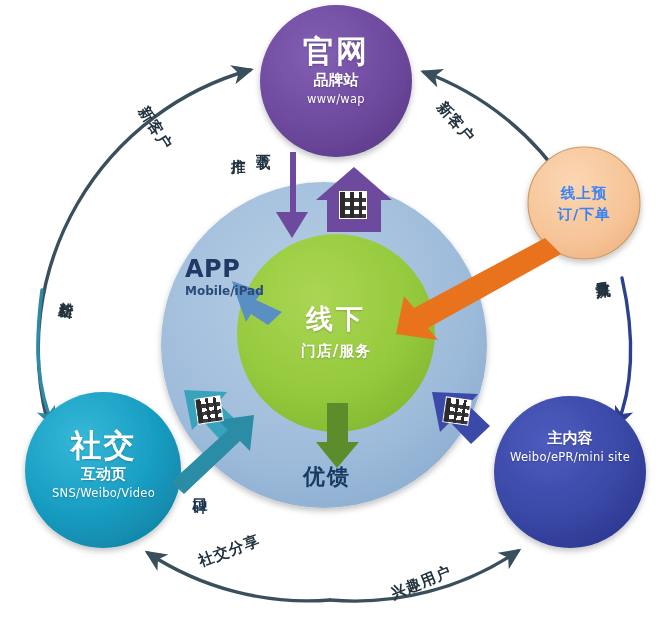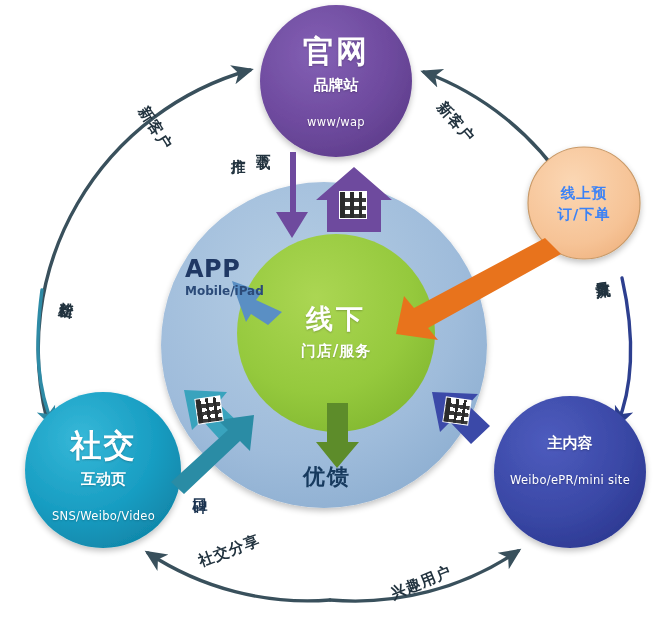--- a/index.html
+++ b/index.html
@@ -37,27 +37,26 @@
     font-size: 31px;
     font-weight: 700;
     letter-spacing: 2px;
     display: block;
     font-family: Liberation Serif, serif;
   }
   .node-sub {
     font-size: 15px;
     font-weight: 700;
     display: block;
-    margin-top: 5px;
   }
   .node-url {
     font-size: 11.5px;
     font-weight: 400;
     display: block;
-    margin-top: 21px;
+    margin-top: 3px;
     letter-spacing: .3px;
   }
   .center-title {
     font-size: 27px;
     font-weight: 700;
     letter-spacing: 3px;
     display: block;
   }
   .center-sub {
     font-size: 15px;

